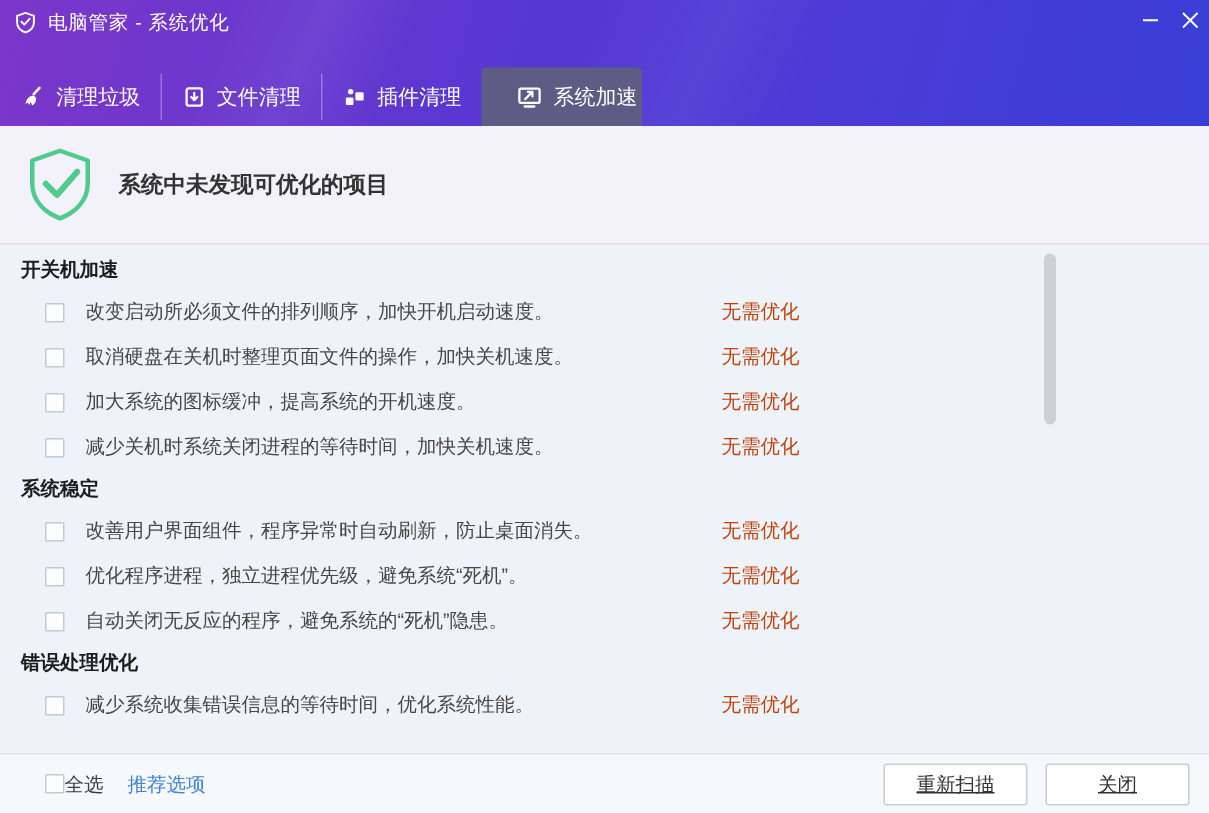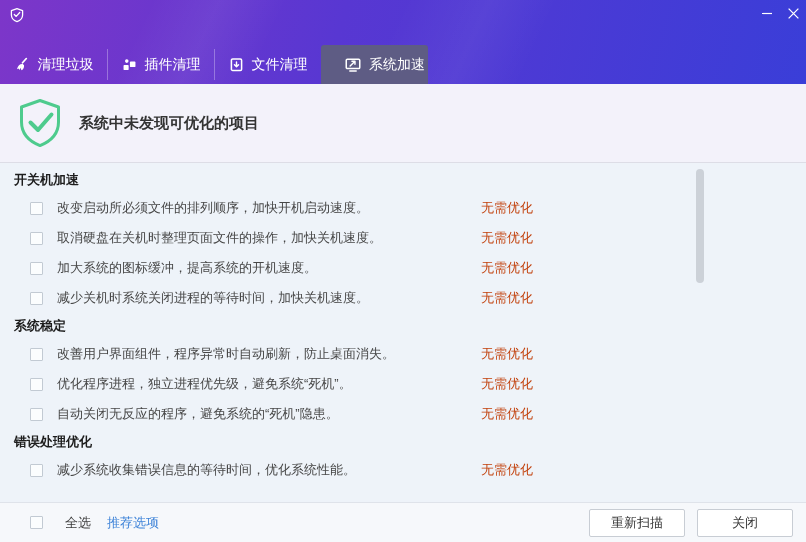--- a/index.html
+++ b/index.html
@@ -86,42 +86,44 @@
   
   .footer-bar {
     position:absolute; left:0; top:502px; width:806px; height:40px;
     background:#f6f8fb; border-top:1px solid #dfe3ea;
     display:flex; align-items:center;
   }
   .select-all-box {
     width:13px; height:13px; margin-left:30px;
     border:1px solid #c2cad3; background:#fbfdfe; border-radius:1px; cursor:pointer;
   }
-  .select-all-label { margin-left:22px; font-size:13px; color:#3c3c3c; }
+  .select-all-label { margin-left:0; font-size:13px; color:#3c3c3c; }
   .footer-link { font-size:13px; color:#3e83d8; margin-left:16px; cursor:pointer; text-decoration:none; }
   .footer-spacer { flex:1; }
   .footer-btn {
     width:96px; height:28px; margin-right:12px;
     background:#fff; border:1px solid #c8cdd4; border-radius:2px;
     font-size:13px; color:#333; cursor:pointer;
     font-family:"Liberation Sans","DejaVu Sans",sans-serif;
+    text-decoration:underline;
   }
   .footer-btn:last-child { margin-right:13px; }
 </style>
 </head>
 <body>
 
 <div class="app-header">
   <div class="titlebar">
     <span class="title-logo">
       <svg viewBox="0 0 20 20" width="16" height="16">
         <path d="M10 2 L17 4.5 V10 C17 14.5 13.8 17 10 18.3 C6.2 17 3 14.5 3 10 V4.5 Z" fill="none" stroke="#fff" stroke-width="1.6" stroke-linejoin="round"></path>
         <path d="M6.6 9.4 L9 11.8 L13.4 6.9" fill="none" stroke="#fff" stroke-width="1.6" stroke-linecap="round" stroke-linejoin="round"></path>
       </svg>
     </span>
+    <span class="window-title">电脑管家 - 系统优化</span>
     <div class="win-controls">
       <div class="win-btn">
         <svg width="12" height="12" viewBox="0 0 12 12">
             <path d="M1 6.5 H11" stroke="#fff" stroke-width="1.2"></path>
           </svg>
       </div>
       <div class="win-btn">
         <svg width="13" height="13" viewBox="0 0 12 12">
             <path d="M1.5 1.5 L10.5 10.5 M10.5 1.5 L1.5 10.5" stroke="#fff" stroke-width="1.2"></path>
           </svg>
@@ -136,36 +138,36 @@
             <path d="M3.5 15.5 C4.6 10.8 7.6 8.8 10.4 9.4 L11.8 10.8 C12.3 13.6 10.4 16.4 8.8 16.8 L7.6 13.9 L6.6 16.4 L5.3 14.8 Z" fill="#fff"></path>
           </svg>
         </span>
     <span class="tab-label">清理垃圾</span>
   </div>
 
 
   <div class="tab">
     <span class="tab-icon">
           <svg viewBox="0 0 20 20" width="17" height="17">
+            <rect x="4" y="3.5" width="12" height="13.5" rx="1.5" fill="none" stroke="#fff" stroke-width="1.8"></rect>
+            <path d="M10 7 v5.2 M7.6 10.2 L10 12.7 L12.4 10.2" stroke="#fff" stroke-width="1.7" fill="none" stroke-linecap="round" stroke-linejoin="round"></path>
+          </svg>
+        </span>
+    <span class="tab-label">文件清理</span>
+  </div>
+
+  <div class="tab">
+    <span class="tab-icon">
+          <svg viewBox="0 0 20 20" width="17" height="17">
             <rect x="3" y="10.5" width="6" height="6" rx="1" fill="#fff"></rect>
             <rect x="10.5" y="6.5" width="6.5" height="6.5" rx="1" fill="#fff"></rect>
             <circle cx="6.8" cy="6" r="2.1" fill="#fff"></circle>
           </svg>
         </span>
     <span class="tab-label">插件清理</span>
-  </div>
-
-  <div class="tab">
-    <span class="tab-icon">
-          <svg viewBox="0 0 20 20" width="17" height="17">
-            <rect x="4" y="3.5" width="12" height="13.5" rx="1.5" fill="none" stroke="#fff" stroke-width="1.8"></rect>
-            <path d="M10 7 v5.2 M7.6 10.2 L10 12.7 L12.4 10.2" stroke="#fff" stroke-width="1.7" fill="none" stroke-linecap="round" stroke-linejoin="round"></path>
-          </svg>
-        </span>
-    <span class="tab-label">文件清理</span>
   </div>
 
   <div class="tab active">
     <span class="tab-icon">
           <svg viewBox="0 0 20 20" width="18" height="18">
             <rect x="2.5" y="3.5" width="15" height="10.5" rx="1.3" fill="none" stroke="#fff" stroke-width="1.7"></rect>
             <path d="M6.8 11.2 L12.2 5.8 M12.2 5.8 h-3.4 M12.2 5.8 v3.4" stroke="#fff" stroke-width="1.6" fill="none" stroke-linecap="round" stroke-linejoin="round"></path>
             <path d="M6.5 16.7 h7" stroke="#fff" stroke-width="1.8" stroke-linecap="round"></path>
           </svg>
         </span>

